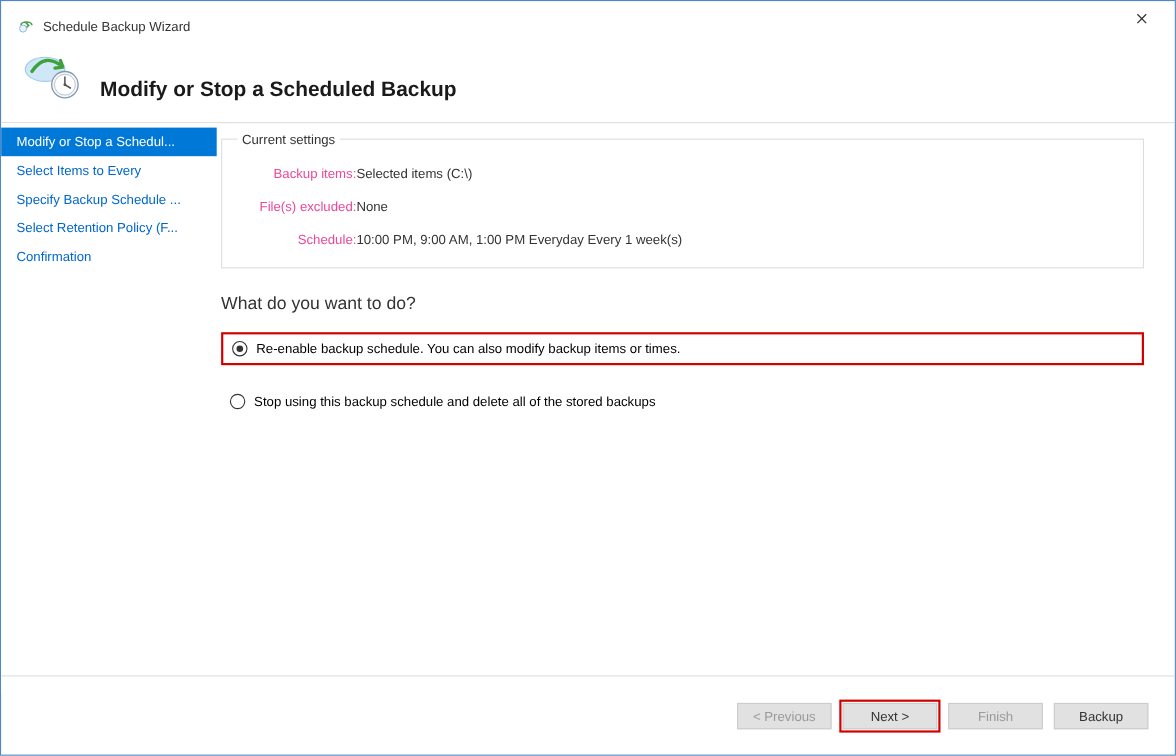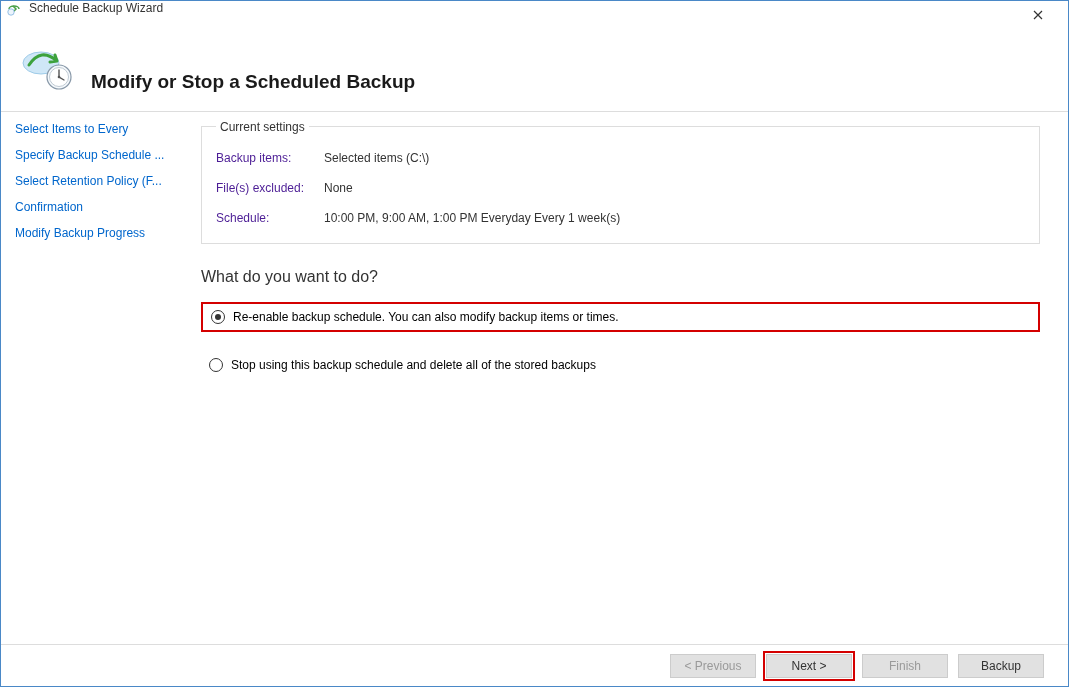--- a/index.html
+++ b/index.html
@@ -10,22 +10,22 @@
       width: 1069px;
       height: 687px;
       overflow: hidden;
       border: 1px solid #4a88c7;
       position: relative;
       color: #000;
     }
     .titlebar {
       height: 30px;
       display: flex;
-      align-items: flex-start;
-      padding: 0 8px 0 6px;
+      align-items: flex-end;
+      padding: 0 8px 0 16px;
       color: #333;
     }
     .title-icon {
       width: 16px; height: 16px; margin-right: 6px;
       display: inline-flex; align-items: center; justify-content: center;
     }
     .window-title { flex: 1; font-size: 12px; color: #333; }
     .close-btn {
       width: 45px; height: 28px;
       display: flex; align-items: center; justify-content: center;
@@ -76,21 +76,21 @@
       padding: 0 4px;
       position: relative;
       top: -9px;
       color: #333;
     }
     .settings-row {
       display: flex;
       padding: 8px 0;
       font-size: 12px;
     }
-    .settings-label { width: 108px; color: #4c1d95; }
+    .settings-label { width: 108px; color: #ec4899; text-align: right; }
     .settings-value { color: #333; }
     .question { font-size: 16px; color: #333; margin-bottom: 16px; }
     .radio-row {
       display: flex;
       align-items: center;
       padding: 6px 8px;
       margin-bottom: 20px;
       font-size: 12px;
     }
     .radio-row.highlighted {
@@ -102,21 +102,21 @@
       display: inline-flex; align-items: center; justify-content: center;
       margin-right: 8px; flex-shrink: 0;
     }
     .radio-inner {
       width: 6px; height: 6px; background: #333; border-radius: 50%;
     }
     .footer {
       border-top: 1px solid #ddd;
       position: absolute;
       bottom: 0; left: 0; right: 0;
-      height: 42px;
+      height: 72px;
       display: flex;
       align-items: center;
       justify-content: flex-end;
       padding: 0 24px;
       gap: 10px;
     }
     .btn {
       min-width: 86px;
       height: 24px;
       border: 1px solid #ccc;
@@ -161,34 +161,34 @@
       <path d="M40 27 L40 34 L45 37" fill="none" stroke="#555" stroke-width="1.4" stroke-linecap="round"></path>
       <circle cx="40" cy="34" r="1.3" fill="#555"></circle>
     </svg>
   </span>
   <h1 class="header-title">Modify or Stop a Scheduled Backup</h1>
 </div>
 
 <div class="content">
 
   <div class="sidebar">
+    <div class="sidebar-item active">
+      <span>Modify or Stop a Schedul...</span>
+    </div>
     <div class="sidebar-item">
       <span>Select Items to Every</span>
     </div>
     <div class="sidebar-item">
       <span>Specify Backup Schedule ...</span>
     </div>
     <div class="sidebar-item">
       <span>Select Retention Policy (F...</span>
     </div>
     <div class="sidebar-item">
       <span>Confirmation</span>
-    </div>
-    <div class="sidebar-item">
-      <span>Modify Backup Progress</span>
     </div>
   </div>
 
   <div class="main">
     <div class="settings-box">
       <span class="settings-legend">Current settings</span>
       <div class="settings-row">
         <span class="settings-label">Backup items:</span>
         <span class="settings-value">Selected items (C:\)</span>
       </div>

